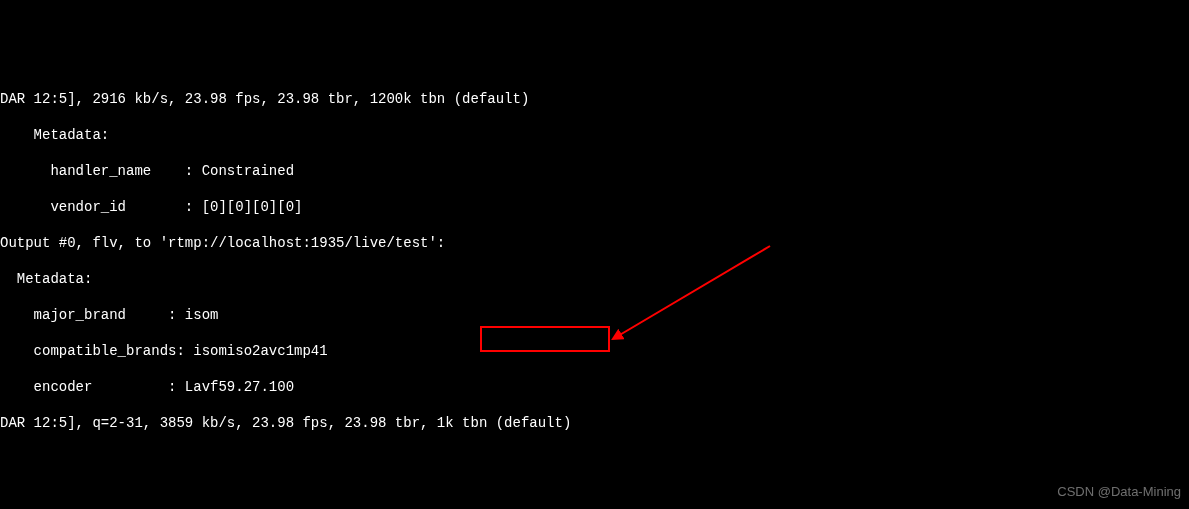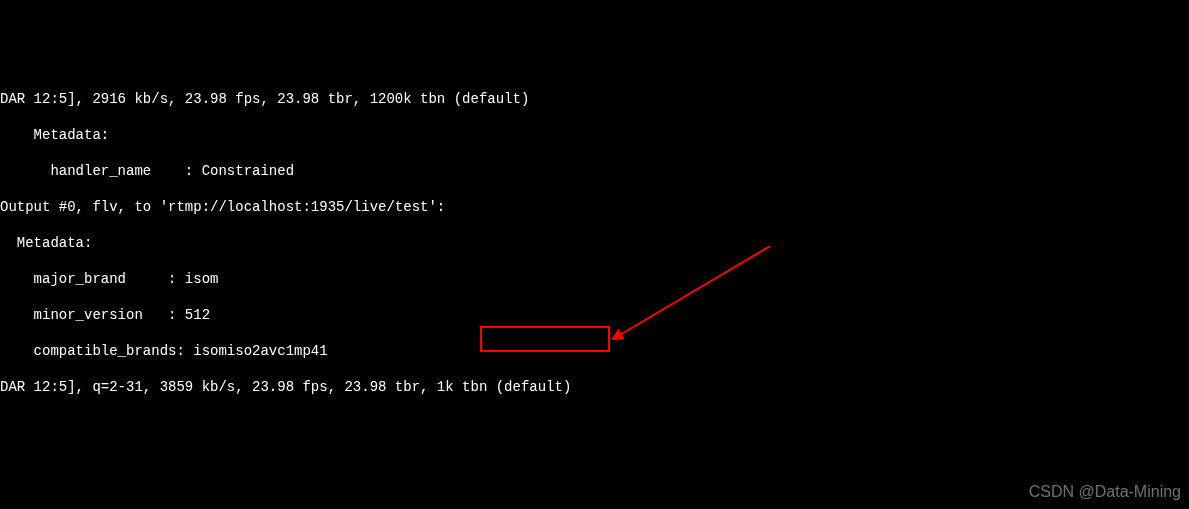--- a/index.html
+++ b/index.html
@@ -28,38 +28,39 @@
   .arrow {
     position: absolute;
     pointer-events: none;
   }
   .watermark {
     position: absolute;
     right: 8px;
     bottom: 8px;
     color: rgba(200,200,200,0.55);
     font-family: sans-serif;
-    font-size: 16px;
+    font-size: 13px;
     margin-top: 45px;
   }
 </style>
 </head>
 <body>
 
 
 
 <div class="term">
 <div>DAR 12:5], 2916 kb/s, 23.98 fps, 23.98 tbr, 1200k tbn (default)</div>
 <div>    Metadata:</div>
 <div>      handler_name    : Constrained</div>
+<div>      vendor_id       : [0][0][0][0]</div>
 <div>Output #0, flv, to 'rtmp://localhost:1935/live/test':</div>
 <div>  Metadata:</div>
 <div>    major_brand     : isom</div>
-<div>    minor_version   : 512</div>
 <div>    compatible_brands: isomiso2avc1mp41</div>
+<div>    encoder         : Lavf59.27.100</div>
 <div>DAR 12:5], q=2-31, 3859 kb/s, 23.98 fps, 23.98 tbr, 1k tbn (default)</div>
 
 
 
 
 
 
 
 
 

